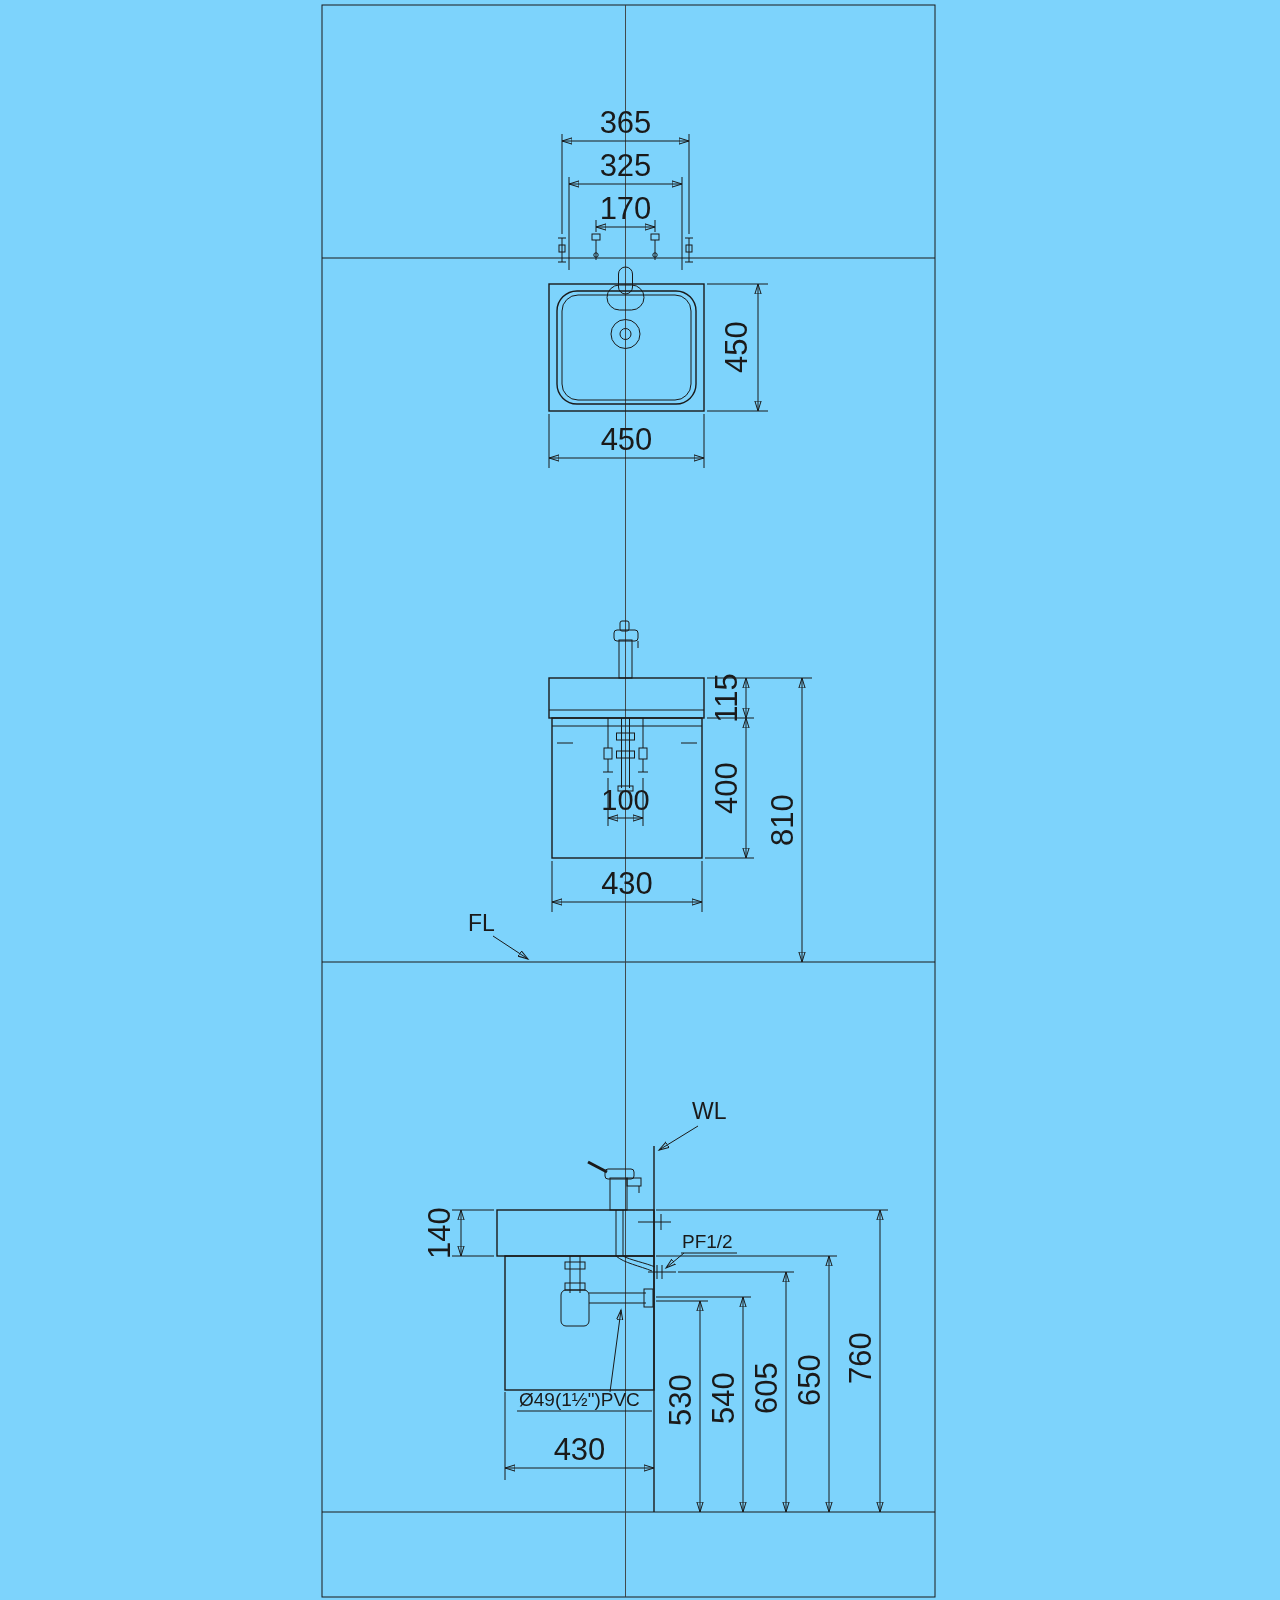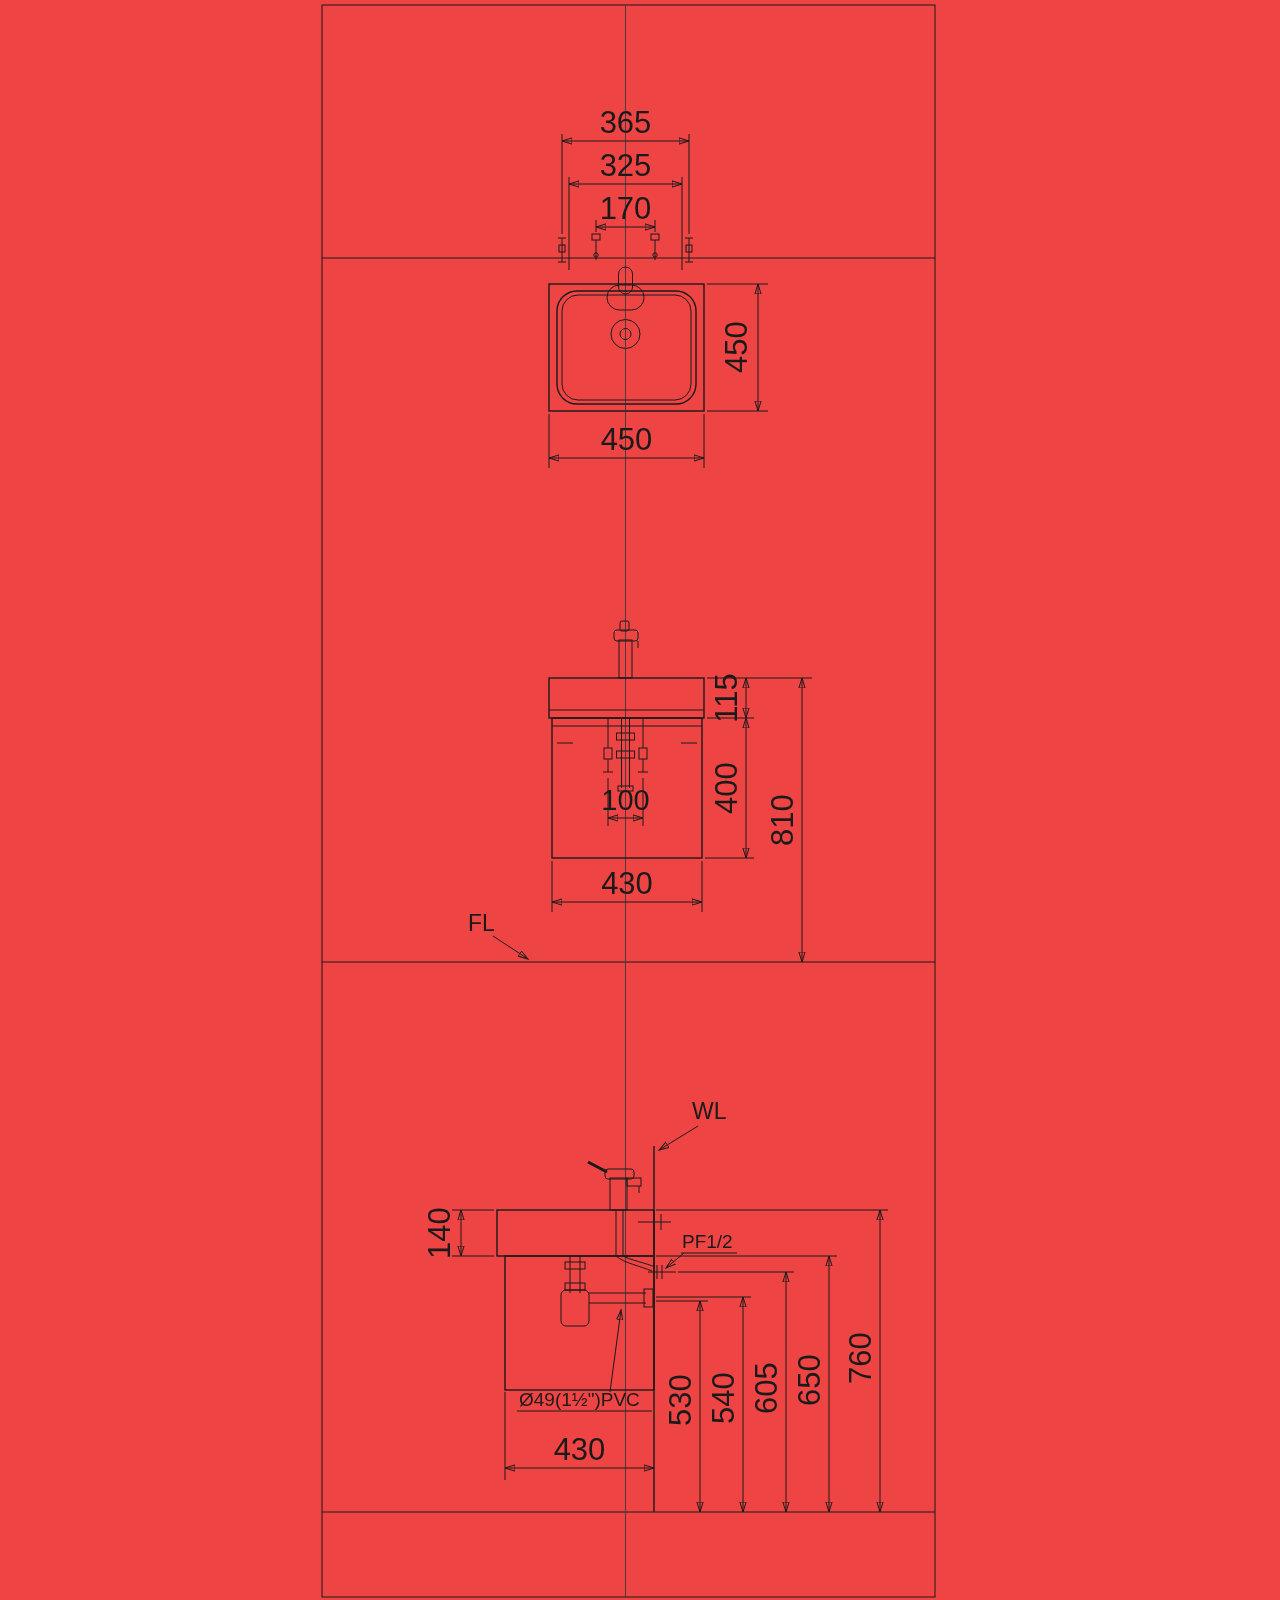--- a/index.html
+++ b/index.html
@@ -1,16 +1,16 @@
 <!DOCTYPE html>
 <html><head>
 <meta charset="utf-8">
 <style>
   html,body{margin:0;padding:0;background:#ffffff;}
-  .sheet{position:relative;width:1280px;height:1600px;background:#ef4444;overflow:hidden;}
+  .sheet{position:relative;width:1280px;height:1600px;background:#7dd3fc;overflow:hidden;}
   svg{position:absolute;left:0;top:0;}
   #dwg line,#dwg rect,#dwg circle,#dwg path{stroke:#1a1a1a;fill:none;stroke-width:1;}
   #dwg .o{stroke-width:1.4;}
   #dwg .cl{stroke:#3a3a3a;stroke-width:0.9;}
   #dwg .lever{stroke-width:3;}
   #dwg text{stroke:none;fill:#1a1a1a;font-family:"Liberation Sans",sans-serif;}
   .t-dim{font-size:31px;}
   .t-dim-sm{font-size:29px;}
   .t-label{font-size:23px;}
   .t-small{font-size:19px;}

